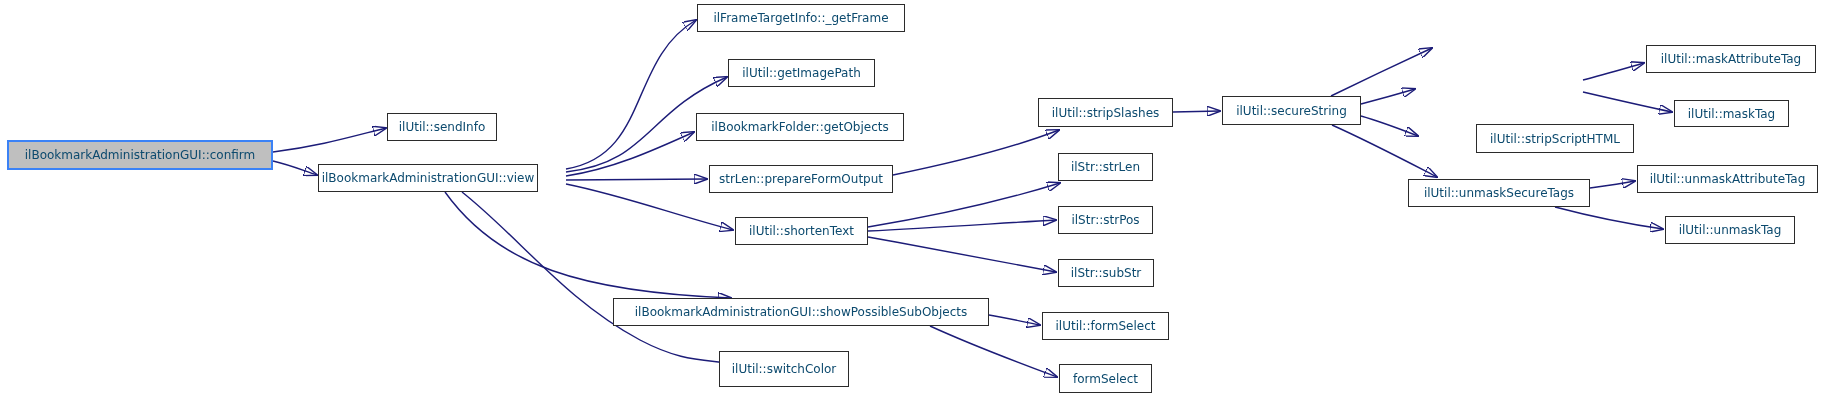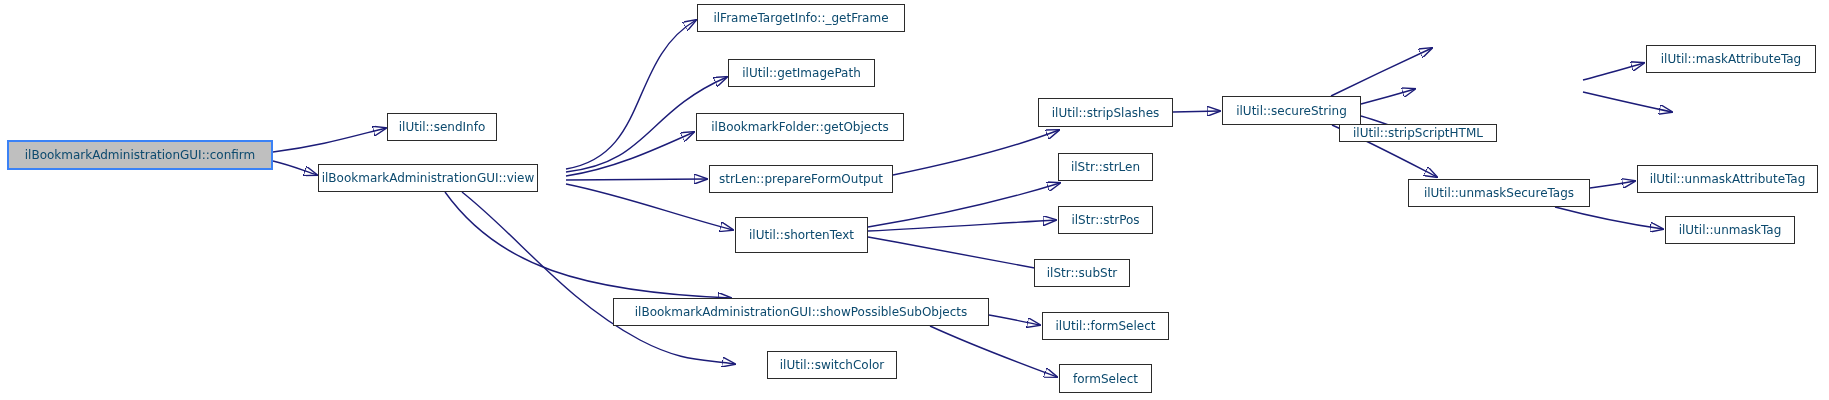--- a/index.html
+++ b/index.html
@@ -73,46 +73,47 @@
   <div class="node" style="left:318px;top:164px;width:220px;height:28px">ilBookmarkAdministrationGUI::view</div>
 
   <div class="node" style="left:697px;top:4px;width:208px;height:28px">ilFrameTargetInfo::_getFrame</div>
 
   <div class="node" style="left:728px;top:59px;width:147px;height:28px">ilUtil::getImagePath</div>
 
   <div class="node" style="left:696px;top:113px;width:208px;height:28px">ilBookmarkFolder::getObjects</div>
 
   <div class="node" style="left:709px;top:165px;width:184px;height:28px">strLen::prepareFormOutput</div>
 
-  <div class="node" style="left:735px;top:217px;width:133px;height:36px">ilUtil::shortenText</div>
+  <div class="node" style="left:735px;top:217px;width:133px;height:28px">ilUtil::shortenText</div>
 
   <div class="node" style="left:613px;top:298px;width:376px;height:28px">ilBookmarkAdministrationGUI::showPossibleSubObjects</div>
 
-  <div class="node" style="left:767px;top:351px;width:130px;height:28px">ilUtil::switchColor</div>
+  <div class="node" style="left:719px;top:351px;width:130px;height:36px">ilUtil::switchColor</div>
 
   <div class="node" style="left:1038px;top:98px;width:135px;height:29px">ilUtil::stripSlashes</div>
 
   <div class="node" style="left:1058px;top:153px;width:95px;height:28px">ilStr::strLen</div>
 
   <div class="node" style="left:1058px;top:206px;width:95px;height:28px">ilStr::strPos</div>
 
-  <div class="node" style="left:1034px;top:259px;width:96px;height:28px">ilStr::subStr</div>
+  <div class="node" style="left:1058px;top:259px;width:96px;height:28px">ilStr::subStr</div>
 
   <div class="node" style="left:1042px;top:312px;width:127px;height:28px">ilUtil::formSelect</div>
 
   <div class="node" style="left:1059px;top:364px;width:93px;height:29px">formSelect</div>
 
   <div class="node" style="left:1222px;top:96px;width:139px;height:29px">ilUtil::secureString</div>
 
 
 
-  <div class="node" style="left:1339px;top:124px;width:158px;height:18px">ilUtil::stripScriptHTML</div>
+  <div class="node" style="left:1476px;top:124px;width:158px;height:29px">ilUtil::stripScriptHTML</div>
 
   <div class="node" style="left:1408px;top:179px;width:182px;height:28px">ilUtil::unmaskSecureTags</div>
 
   <div class="node" style="left:1646px;top:45px;width:170px;height:28px">ilUtil::maskAttributeTag</div>
 
+  <div class="node" style="left:1674px;top:100px;width:115px;height:27px">ilUtil::maskTag</div>
 
   <div class="node" style="left:1637px;top:165px;width:181px;height:28px">ilUtil::unmaskAttributeTag</div>
 
   <div class="node" style="left:1665px;top:216px;width:130px;height:28px">ilUtil::unmaskTag</div>
 
 </div>
 
 </body></html>

